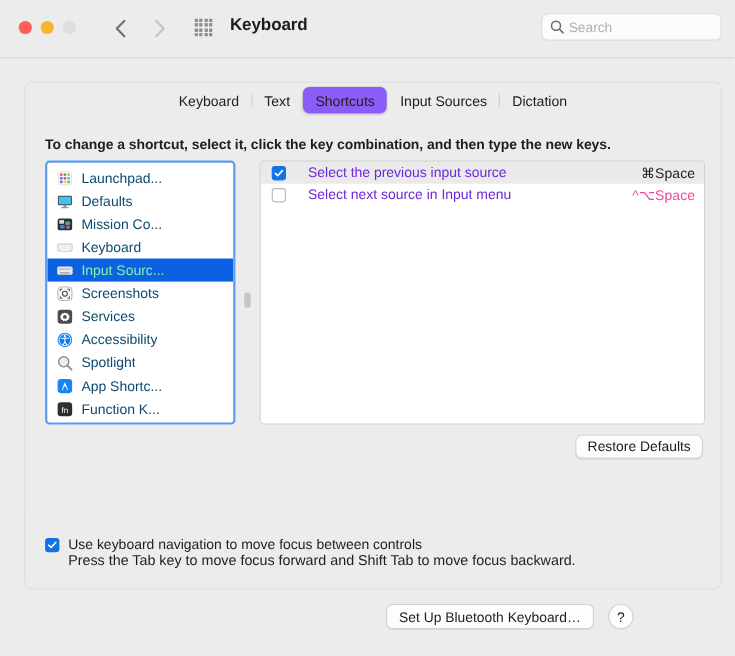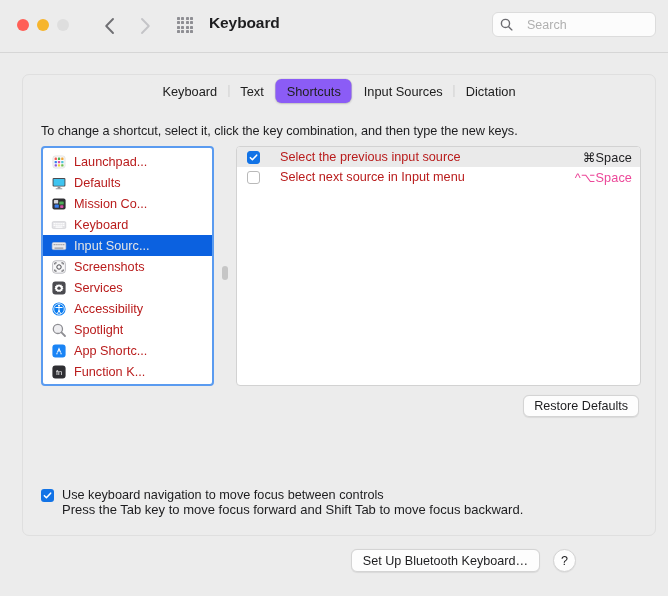--- a/index.html
+++ b/index.html
@@ -98,21 +98,21 @@
     right: 12px;
     top: 12px;
     width: 164px;
     height: 25px;
     background: #fcfcfc;
     border: 1px solid #dcdcdc;
     border-radius: 6px;
     display: flex;
     align-items: center;
     padding: 0 7px;
-    gap: 14px;
+    gap: 4px;
   }
   .search-field svg { flex: 0 0 auto; display:block; }
   .search-input {
     border: none;
     outline: none;
     background: transparent;
     font-family: "Liberation Sans", sans-serif;
     font-size: 12.5px;
     color: #1d1d1f;
     width: 100%;
@@ -168,20 +168,21 @@
   .tab-sep.hidden { background: transparent; }
 
   
   .instruction {
     position: absolute;
     left: 18px;
     top: 49px;
     font-size: 12.7px;
     color: #1d1d1f;
     letter-spacing: -0.05px;
+    font-weight: bold;
   }
 
   
   .panes {
     position: absolute;
     left: 18px;
     top: 71px;
     width: 600px;
     height: 240px;
     display: flex;
@@ -197,27 +198,27 @@
     padding-top: 3px;
   }
 
   .side-row {
     display: flex;
     align-items: center;
     height: 21px;
     padding: 0 5px 0 8px;
     gap: 7px;
     font-size: 12.7px;
-    color: #b91c1c;
+    color: #0c4a6e;
     white-space: nowrap;
     cursor: default;
   }
   .side-row.selected {
     background: #0b61e0;
-    color: #e5e5e5;
+    color: #86efac;
   }
   .side-label { overflow: hidden; text-overflow: ellipsis; }
 
   .sicon { flex: 0 0 auto; width: 16px; height: 16px; display:block; }
 
   
   .mid-scroll {
     position: relative;
     width: 22px;
   }
@@ -258,21 +259,21 @@
     background: #ffffff;
     display: flex; align-items: center; justify-content: center;
     margin-right: 20px;
   }
   .sc-check.on {
     background: #1273e6;
     border-color: #1273e6;
   }
   .sc-check svg { display: block; }
 
-  .sc-name { flex: 1; color: #b91c1c; white-space: nowrap; }
+  .sc-name { flex: 1; color: #6d28d9; white-space: nowrap; }
   .sc-keys { flex: 0 0 auto; color: #1d1d1f; letter-spacing: 0.1px; }
   .sc-keys.dim { color: #ec4899; }
 
   
   .restore-btn {
     position: absolute;
     right: 16px;
     top: 320px;
     height: 22px;
     padding: 0 10px;

